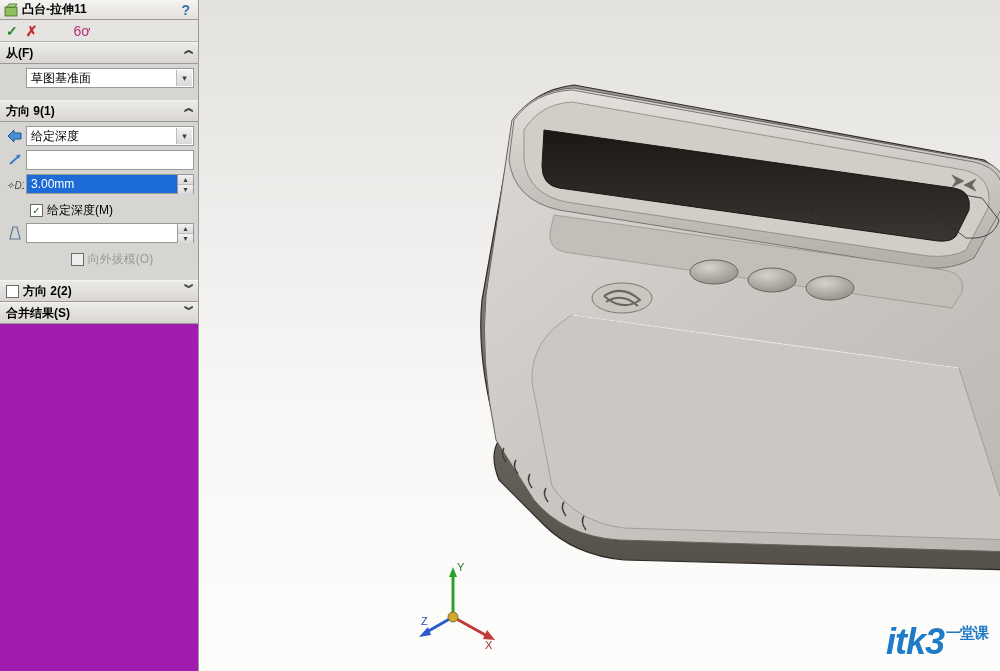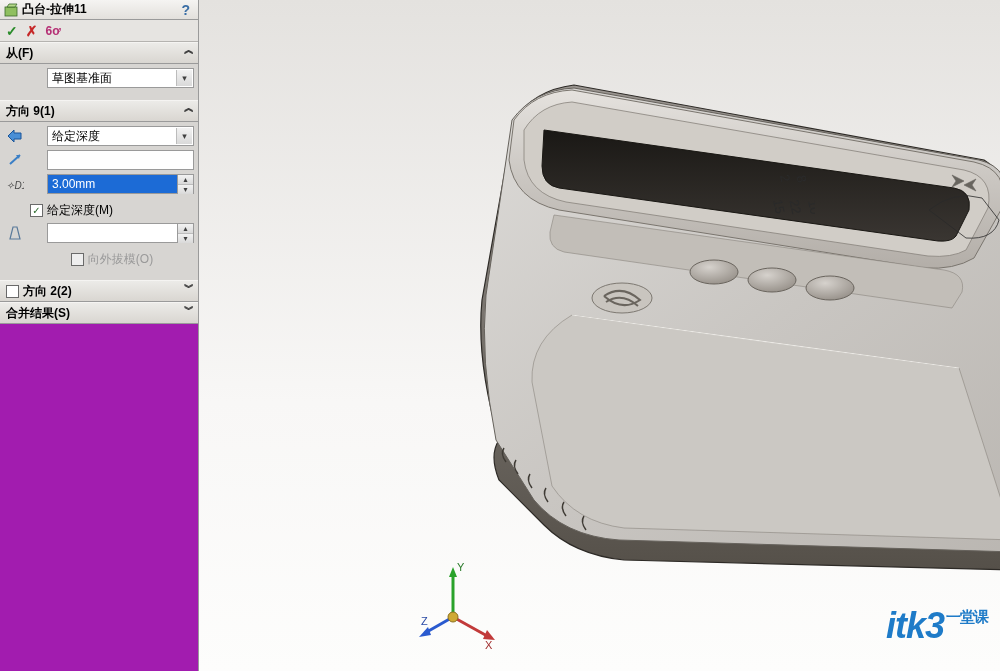--- a/index.html
+++ b/index.html
@@ -55,22 +55,23 @@
     align-items: center;
     padding: 2px 6px;
     gap: 8px;
     background: #e6e4e1;
     border-bottom: 1px solid #b5b3b0;
   }
   .toolbar .ok { color: #2a8c2a; font-size: 14px; font-weight: bold; }
   .toolbar .cancel { color: #c62828; font-size: 14px; font-weight: bold; }
   .toolbar .glasses {
     color: #b52e74;
-    font-size: 12px;
-    font-weight: bold;
+    font-size: 14px;
+    font-weight: normal;
+    margin-left: 28px;
   }
   
   .section-header {
     height: 22px;
     display: flex;
     align-items: center;
     padding: 0 6px;
     background: linear-gradient(to bottom, #ecebe8, #d9d6d1);
     border-top: 1px solid #f5f4f2;
     border-bottom: 1px solid #9a9a9a;
@@ -96,21 +97,21 @@
   }
   
   .section-body {
     padding: 4px 4px 8px 4px;
     background: #d7d5d2;
   }
   
   .row {
     display: flex;
     align-items: center;
-    gap: 21px;
+    gap: 0;
     margin-bottom: 4px;
   }
   .icon-cell {
     width: 22px;
     height: 20px;
     display: flex;
     align-items: center;
     justify-content: center;
     flex-shrink: 0;
   }
@@ -223,21 +224,21 @@
     left: 220px;
     bottom: 22px;
     width: 80px;
     height: 90px;
   }
   
   
   .watermark {
     position: absolute;
     right: 12px;
-    bottom: 24px;
+    bottom: 8px;
     font-family: Arial, sans-serif;
     font-style: italic;
     font-weight: 900;
     font-size: 36px;
     color: #1e7bc8;
     letter-spacing: -1px;
     display: flex;
     align-items: baseline;
     text-align: right;
   }

